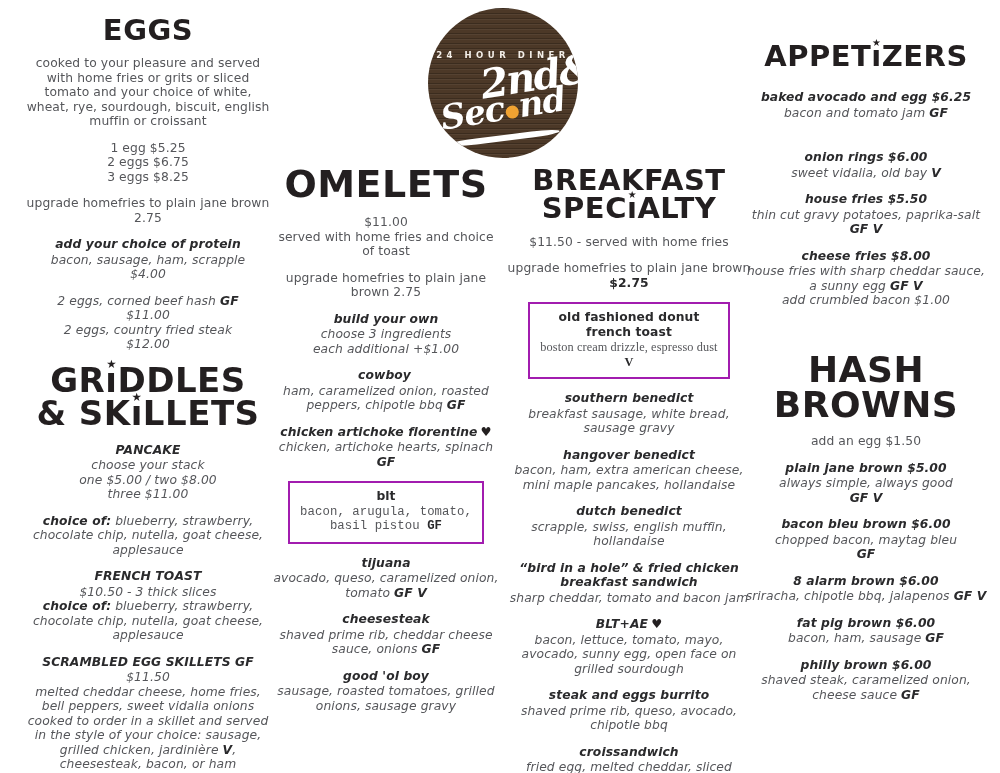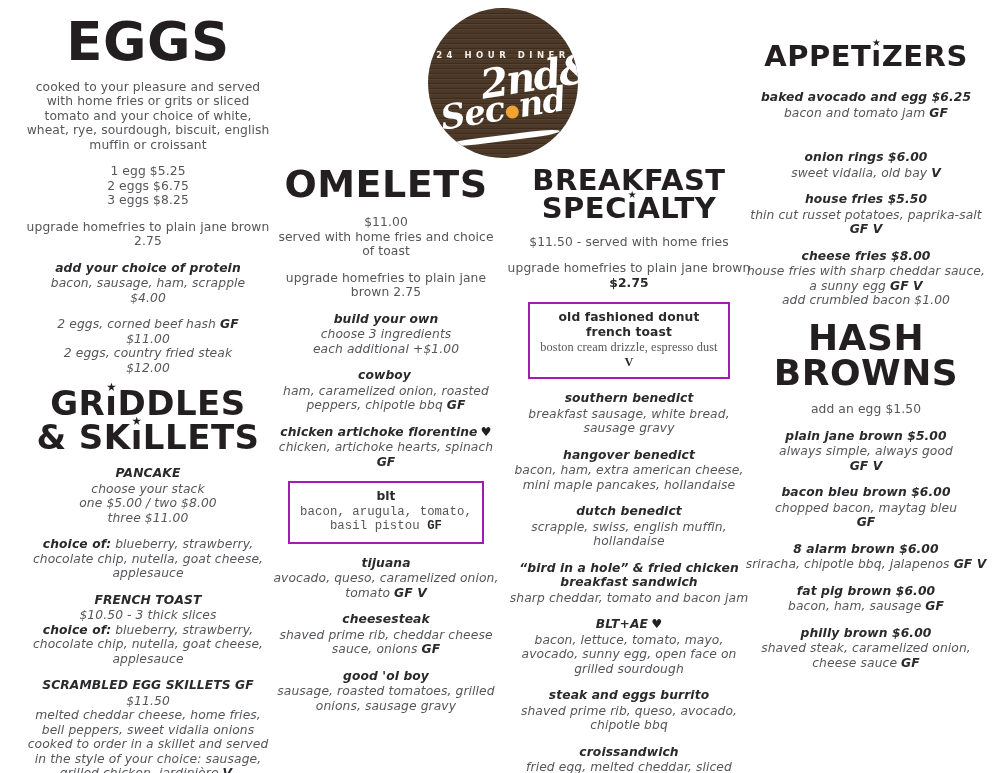--- a/index.html
+++ b/index.html
@@ -5,21 +5,21 @@
   html,body{margin:0;padding:0;}
   .page{position:relative;width:1000px;height:773px;background:#ffffff;overflow:hidden;
         font-family:"DejaVu Sans",sans-serif;color:#55565a;}
   .col{position:absolute;text-align:center;font-size:12.3px;line-height:1.18;letter-spacing:.1px;}
   .col1{left:24px;top:16px;width:248px;}
   .col2{left:272px;top:166px;width:228px;}
   .col3{left:506px;top:166px;width:246px;}
   .col4{left:742px;top:42px;width:248px;}
   h1{font-weight:bold;color:#231f20;margin:0 0 12px 0;line-height:.98;letter-spacing:.5px;
      font-family:"DejaVu Sans",sans-serif;}
-  .h-xl{font-size:53px;}
+  .h-xl{font-size:29px;}
   .h-lg{font-size:34px;}
   .h-md{font-size:29px;}
   .line{display:block;}
   p{margin:0 0 12px 0;}
   .desc{margin:0 0 12px 0;}
   .iname{font-weight:bold;color:#2a2a2c;margin:0 0 1px 0;}
   b,.tagb{font-weight:bold;color:#2a2a2c;}
   .heart{color:#231f20;font-weight:bold;margin-left:3px;}
   .item{margin:0 0 12px 0;font-style:italic;}
   .boxed{border:2px solid #a21caf;padding:6px 8px 8px 8px;margin:10px auto 12px auto;width:176px;}
@@ -199,29 +199,29 @@
     <div class="item" style="margin-top:20px;">
       <p class="iname"><b>baked avocado and egg</b> <span class="price">$6.25</span></p>
       <p class="desc"><span>bacon and tomato jam</span> <b>GF</b></p>
     </div>
     <div class="item gap-lg">
       <p class="iname"><b>onion rings</b> <span class="price">$6.00</span></p>
       <p class="desc"><span>sweet vidalia, old bay</span> <b>V</b></p>
     </div>
     <div class="item">
       <p class="iname"><b>house fries</b> <span class="price">$5.50</span></p>
-      <p class="desc"><span>thin cut russet potatoes, paprika-salt</span> <b>GF V</b></p>
+      <p class="desc"><span>thin cut gravy potatoes, paprika-salt</span> <b>GF V</b></p>
     </div>
     <div class="item">
       <p class="iname"><b>cheese fries</b> <span class="price">$8.00</span></p>
       <p class="desc" style="margin-bottom:0;"><span>house fries with sharp cheddar sauce, a sunny egg</span> <b>GF V</b>
       <span class="line">add crumbled bacon $1.00</span></p>
     </div>
 
-    <h1 class="h-lg" style="margin-top:12px;font-size:36px;">
+    <h1 class="h-lg" style="margin-top:44px;font-size:36px;">
       <span class="ft line">HASH</span>
       <span class="ft line">BROWNS</span>
     </h1>
     <p class="desc">add an egg $1.50</p>
     <div class="item">
       <p class="iname"><b>plain jane brown</b> <span class="price">$5.00</span></p>
       <p class="desc" style="margin-bottom:0;"><span>always simple, always good</span>
       <b class="line">GF V</b></p>
     </div>
     <div class="item" style="margin-top:12px;">

